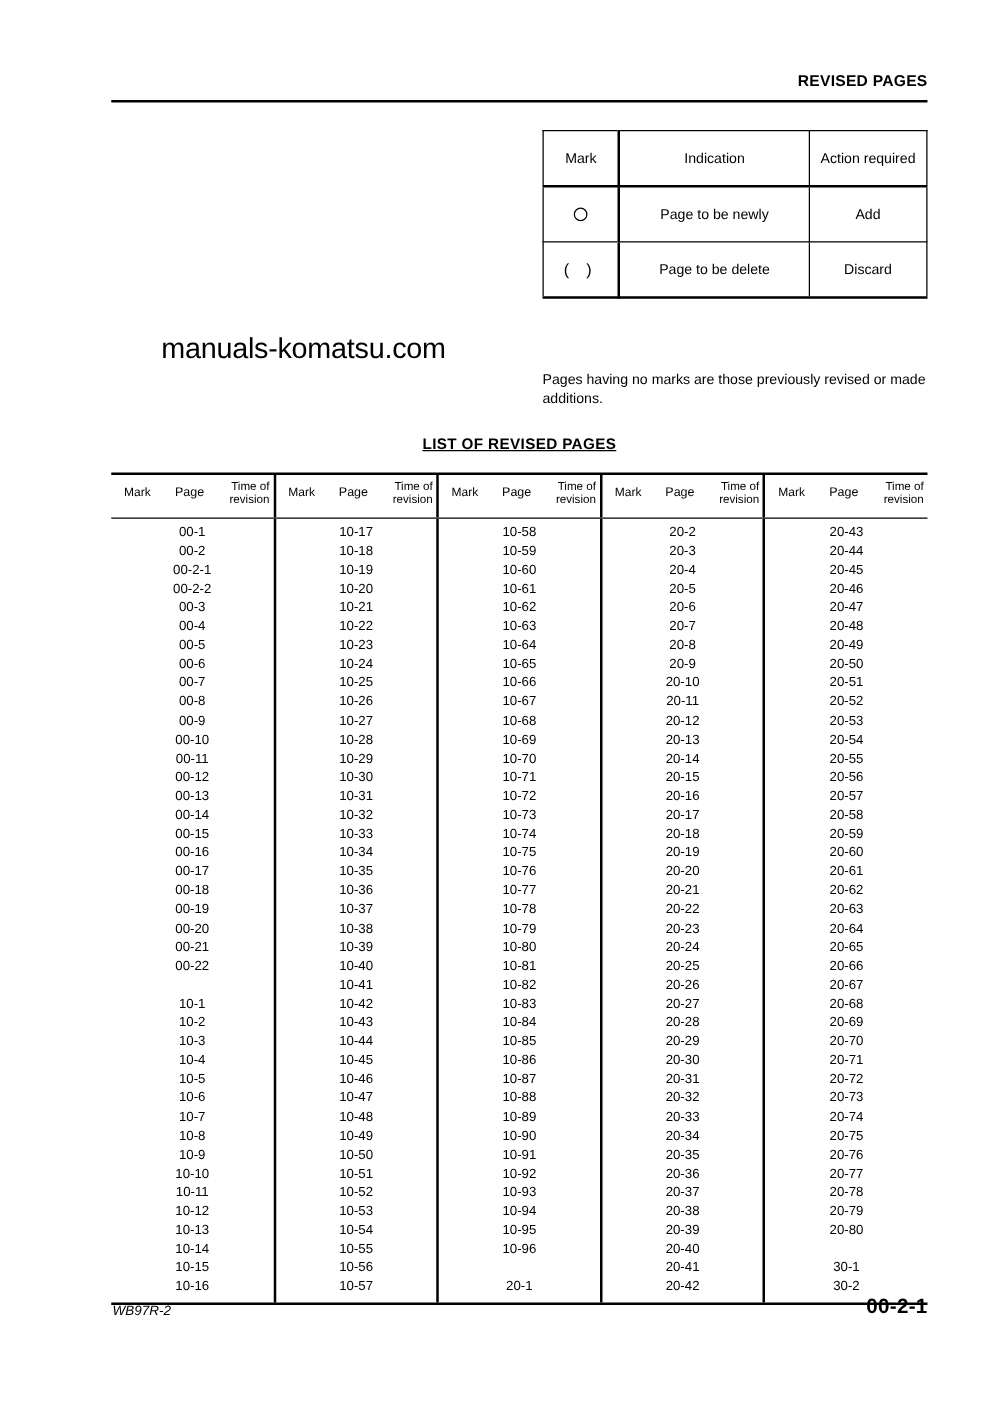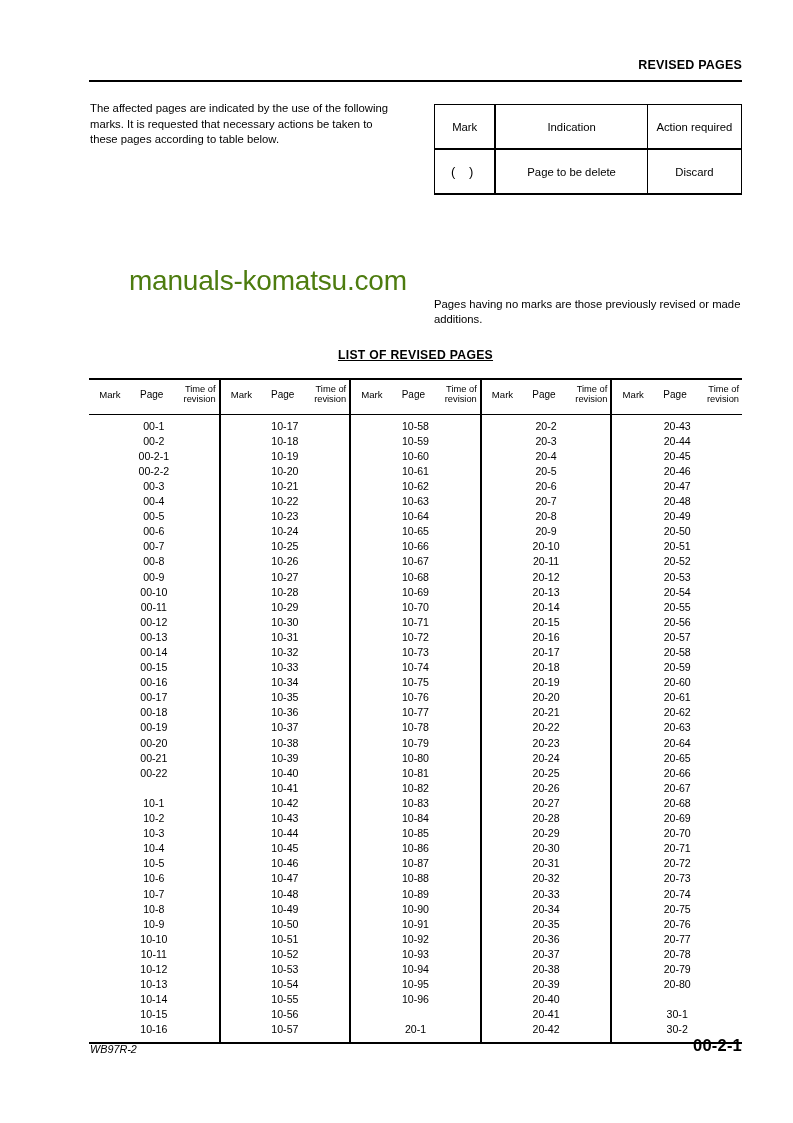--- a/index.html
+++ b/index.html
@@ -110,23 +110,23 @@
     width: 312px;
     font-size: 11.3px;
     line-height: 14.5px;
   }
 
   
   .watermark {
     position: absolute;
     left: 129px;
     top: 265px;
-    font-size: 28px;
+    font-size: 23px;
     letter-spacing: -0.2px;
-    color: #4d7c0f;
+    color: #000000;
     white-space: nowrap;
     text-align: right;
   }
 
   
   .list-title {
     position: absolute;
     left: 89px;
     top: 348px;
     width: 653px;
@@ -234,28 +234,32 @@
   }
 </style>
 </head>
 <body>
 
 <div class="page">
 
   <div class="doc-header">REVISED PAGES</div>
   <div class="header-rule"></div>
 
-  <div class="intro-text">The affected pages are indicated by the use of the following marks. It is requested that necessary actions be taken to these pages according to table below.</div>
 
   <table class="mark-table">
     <tbody>
       <tr class="head">
         <td class="c-mark">Mark</td>
         <td class="c-ind">Indication</td>
         <td class="c-act">Action required</td>
+      </tr>
+      <tr>
+        <td class="c-mark"><span class="glyph-circle-open"></span></td>
+        <td class="c-ind">Page to be newly</td>
+        <td class="c-act">Add</td>
       </tr>
       <tr>
         <td class="c-mark"><span class="glyph-parens">(  )</span></td>
         <td class="c-ind">Page to be delete</td>
         <td class="c-act">Discard</td>
       </tr>
     </tbody>
   </table>
 
   <div class="legend-note">Pages having no marks are those previously revised or made additions.</div>

